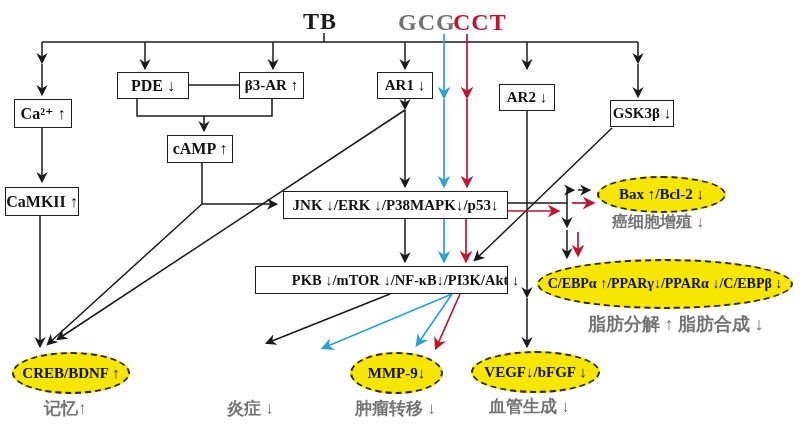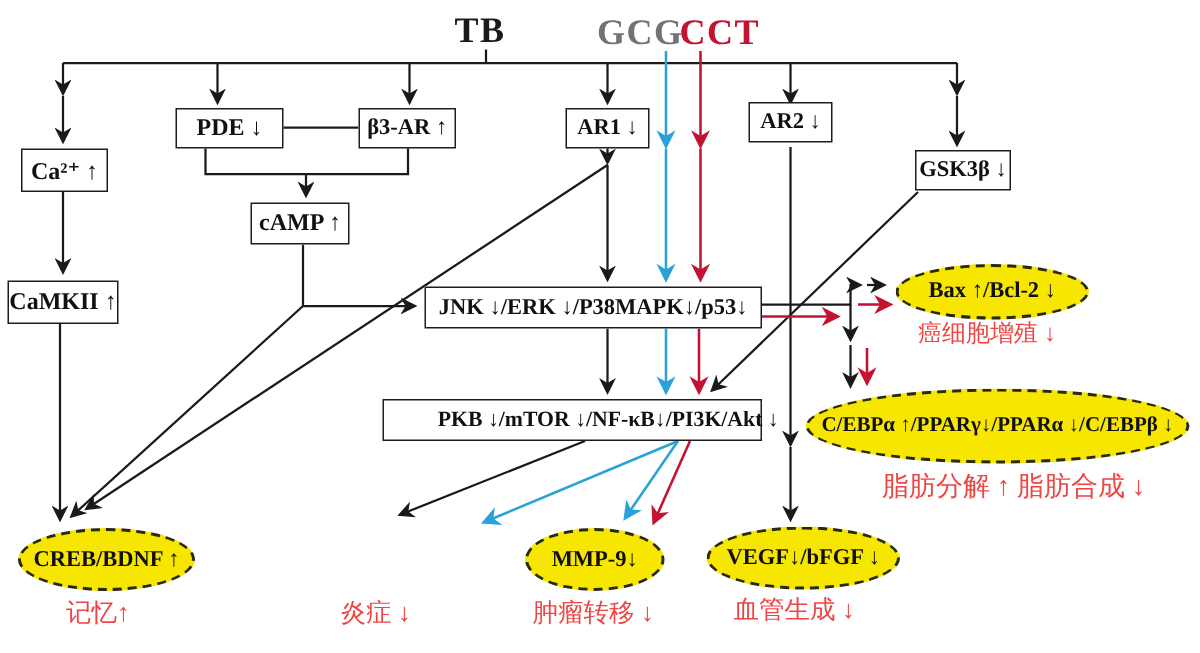--- a/index.html
+++ b/index.html
@@ -9,21 +9,21 @@
   .node{position:absolute;z-index:2;background:#ffffff;border:1.6px solid #1d1d1d;
         display:flex;align-items:center;justify-content:center;
         font-weight:bold;color:#111;white-space:nowrap;box-sizing:border-box;}
   .ellipse{position:absolute;z-index:2;background:#f6e600;border:2.2px dashed #2a2a10;
         border-radius:50%;display:flex;align-items:center;justify-content:center;
         font-weight:bold;color:#101010;white-space:nowrap;box-sizing:border-box;}
   .compound{position:absolute;z-index:3;font-weight:bold;font-size:24px;letter-spacing:1px;}
   .c-tb{color:#1a1a1a;}
   .c-gcg{color:#737373;}
   .c-cct{color:#c41230;}
-  .effect{position:absolute;z-index:3;color:#ef4444;font-weight:normal;font-size:17px;white-space:nowrap;}
+  .effect{position:absolute;z-index:3;color:#737373;font-weight:bold;font-size:17px;white-space:nowrap;}
   .legend{position:absolute;z-index:3;}
   .legend-row{display:flex;align-items:center;height:24px;}
   .legend-swatch{width:33px;height:0;border-top-style:solid;border-top-width:2.4px;margin-right:6px;}
   .legend-label{font-weight:bold;font-size:15px;white-space:nowrap;}
 </style>
 </head>
 <body>
 
 <div id="canvas">
 
@@ -107,21 +107,21 @@
   </svg>
 
   <div class="compound c-tb" style="left:303px;top:8px;">TB</div>
   <div class="compound c-gcg" style="left:398px;top:9px;">GCG</div>
   <div class="compound c-cct" style="left:453px;top:9px;">CCT</div>
 
   <div class="node" style="left:14px;top:99px;width:58px;height:29px;font-size:16px;">Ca²⁺ ↑</div>
   <div class="node" style="left:117px;top:72px;width:72px;height:27px;font-size:16px;">PDE ↓</div>
   <div class="node" style="left:239px;top:72px;width:65px;height:27px;font-size:15px;">β3-AR ↑</div>
   <div class="node" style="left:377px;top:72px;width:56px;height:27px;font-size:15px;">AR1 ↓</div>
-  <div class="node" style="left:499px;top:68px;width:56px;height:27px;font-size:15px;">AR2 ↓</div>
+  <div class="node" style="left:499px;top:84px;width:56px;height:27px;font-size:15px;">AR2 ↓</div>
   <div class="node" style="left:610px;top:100px;width:64px;height:27px;font-size:15px;">GSK3β ↓</div>
   <div class="node" style="left:167px;top:135px;width:66px;height:28px;font-size:16px;">cAMP ↑</div>
   <div class="node" style="left:5px;top:187px;width:74px;height:29px;font-size:16px;">CaMKII ↑</div>
   <div class="node" style="left:283px;top:191px;width:225px;height:28px;font-size:15px;">JNK ↓/ERK ↓/P38MAPK↓/p53↓</div>
   <div class="node" style="left:255px;top:266px;width:253px;height:28px;font-size:14.5px;padding-left:48px;">PKB ↓/mTOR ↓/NF-κB↓/PI3K/Akt ↓</div>
 
   <div class="ellipse" style="left:12px;top:352px;width:118px;height:42px;font-size:15px;">CREB/BDNF ↑</div>
   <div class="ellipse" style="left:350px;top:352px;width:93px;height:42px;font-size:15px;">MMP-9↓</div>
   <div class="ellipse" style="left:471px;top:351px;width:129px;height:42px;font-size:15px;">VEGF↓/bFGF ↓</div>
   <div class="ellipse" style="left:597px;top:176px;width:129px;height:37px;font-size:15px;">Bax ↑/Bcl-2 ↓</div>

